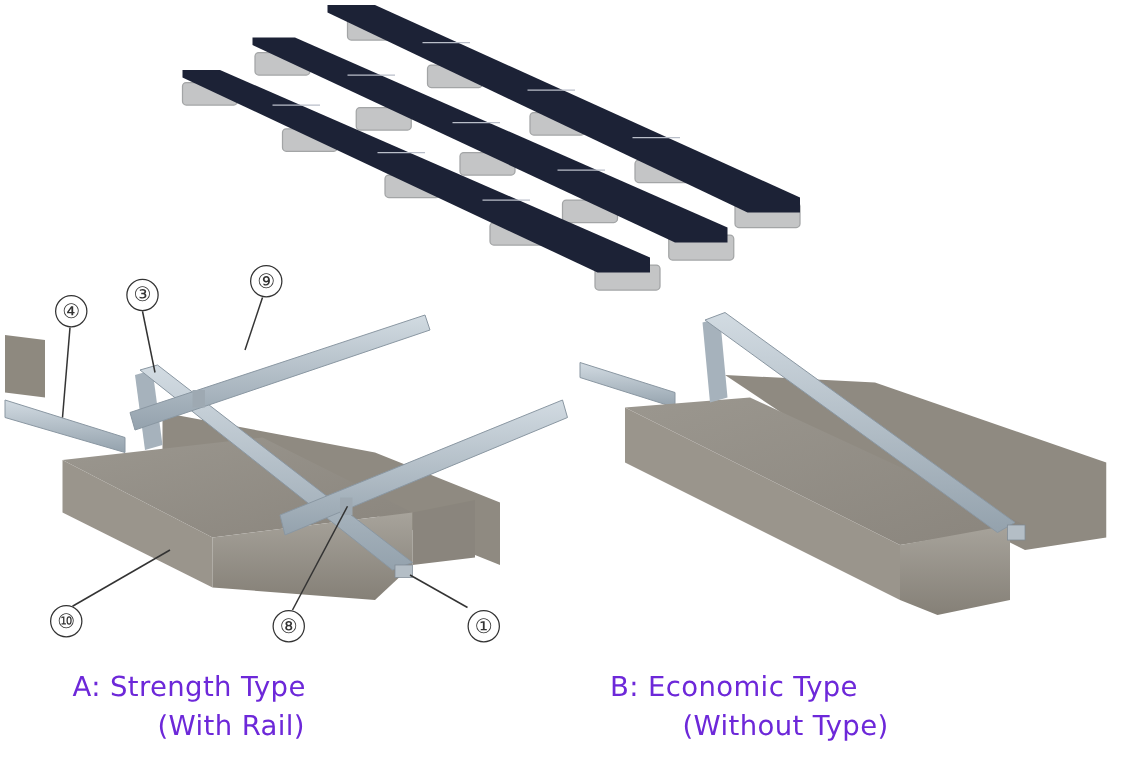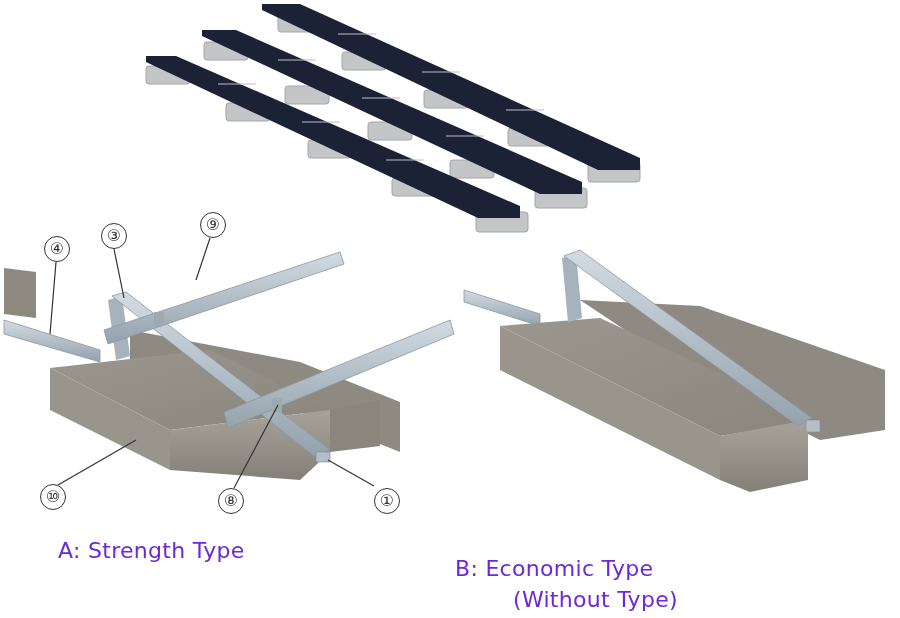--- a/index.html
+++ b/index.html
@@ -125,17 +125,18 @@
 
 <div class="callout" style="left:44px;top:236px;">④</div>
 <div class="callout" style="left:101px;top:223px;">③</div>
 <div class="callout" style="left:200px;top:212px;">⑨</div>
 <div class="callout" style="left:40px;top:484px;">⑩</div>
 <div class="callout" style="left:218px;top:488px;">⑧</div>
 <div class="callout" style="left:374px;top:488px;">①</div>
 
 <div class="caption" style="left:58px;top:538px;">
   <span>A: Strength Type</span>
+  <span class="sub" style="padding-left:68px;margin-top:6px;">(With Rail)</span>
 </div>
-<div class="caption" style="left:455px;top:538px;margin-top:18px;">
+<div class="caption" style="left:488px;top:538px;">
   <span>B: Economic Type</span>
   <span class="sub" style="padding-left:58px;margin-top:6px;">(Without Type)</span>
 </div>
 
 </body></html>

